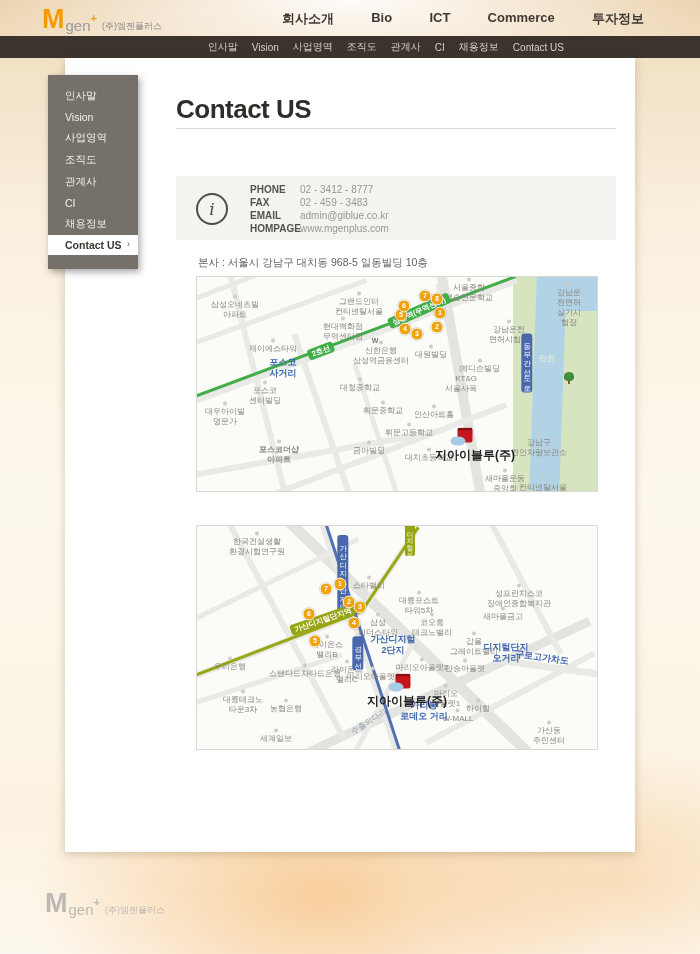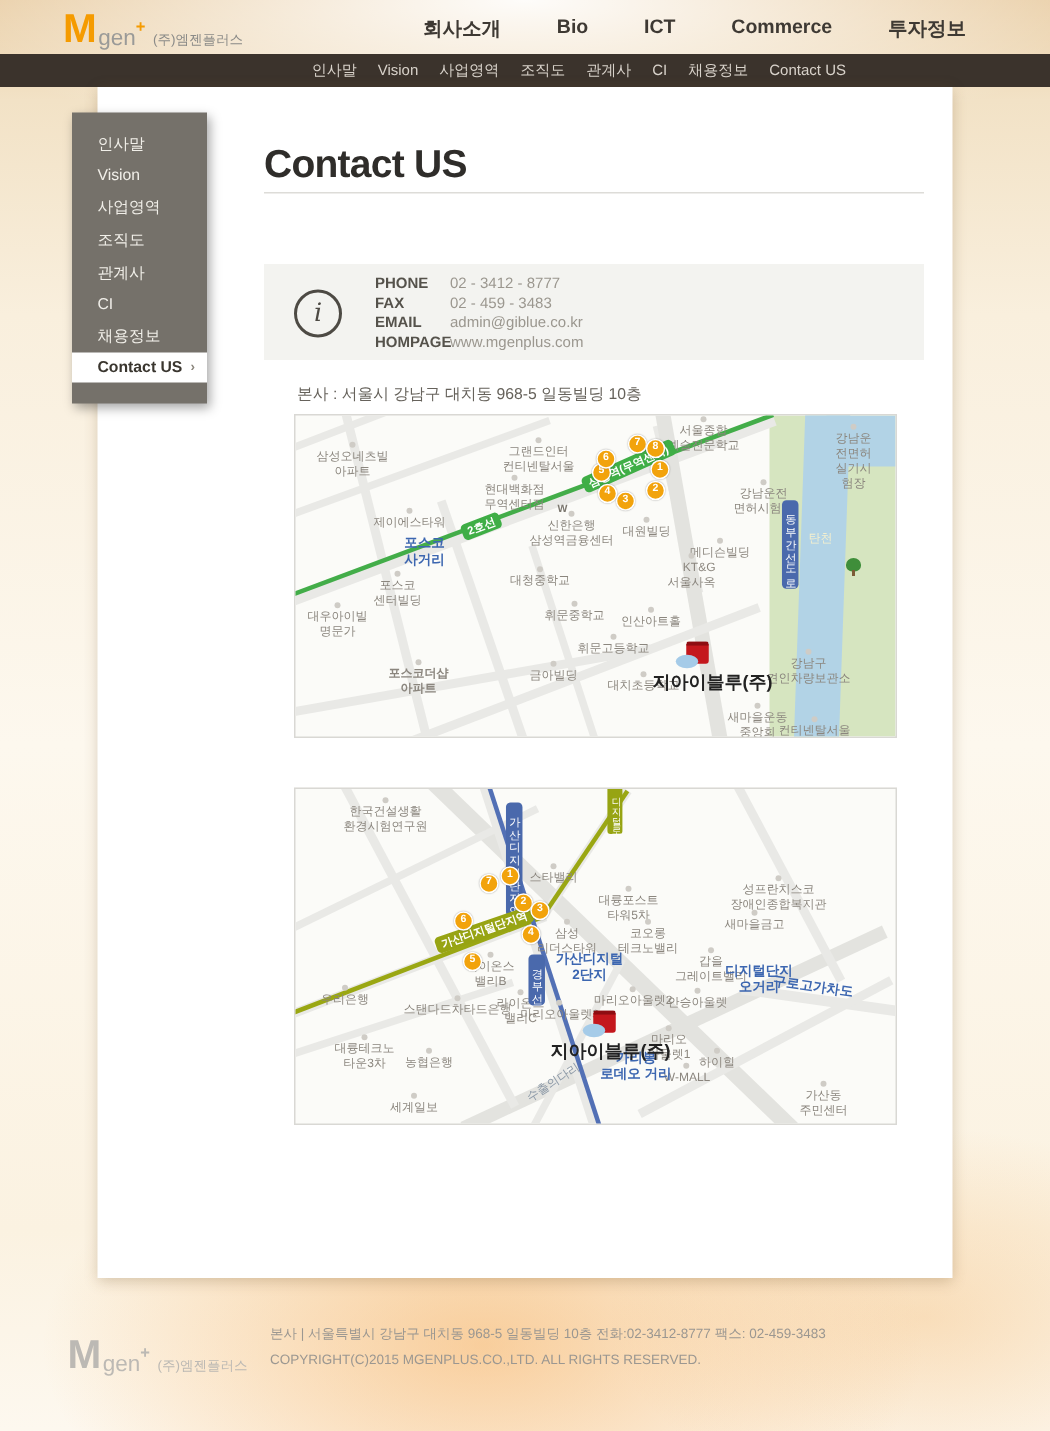--- a/index.html
+++ b/index.html
@@ -298,24 +298,20 @@
         </div>
     </div>
   </div>
 
   <div class="logo gray" style="left:45px;top:890px;">
     <span class="m">M</span>
       <span class="gen">gen</span>
       <span class="plus">+</span>
     <span class="co">(주)엠젠플러스</span>
   </div>
-  <div class="footer-text">
-    <div>본사 | 서울특별시 강남구 대치동 968-5 일동빌딩 10층    전화:02-3412-8777    팩스: 02-459-3483</div>
-    <div>COPYRIGHT(C)2015 MGENPLUS.CO.,LTD. ALL RIGHTS RESERVED.</div>
-  </div>
 
   <div class="sidebar">
 
   <div class="side-item">
         <span>인사말</span>
         <span class="arr"></span>
       </div>
       <div class="side-item">
         <span>Vision</span>
         <span class="arr"></span>

